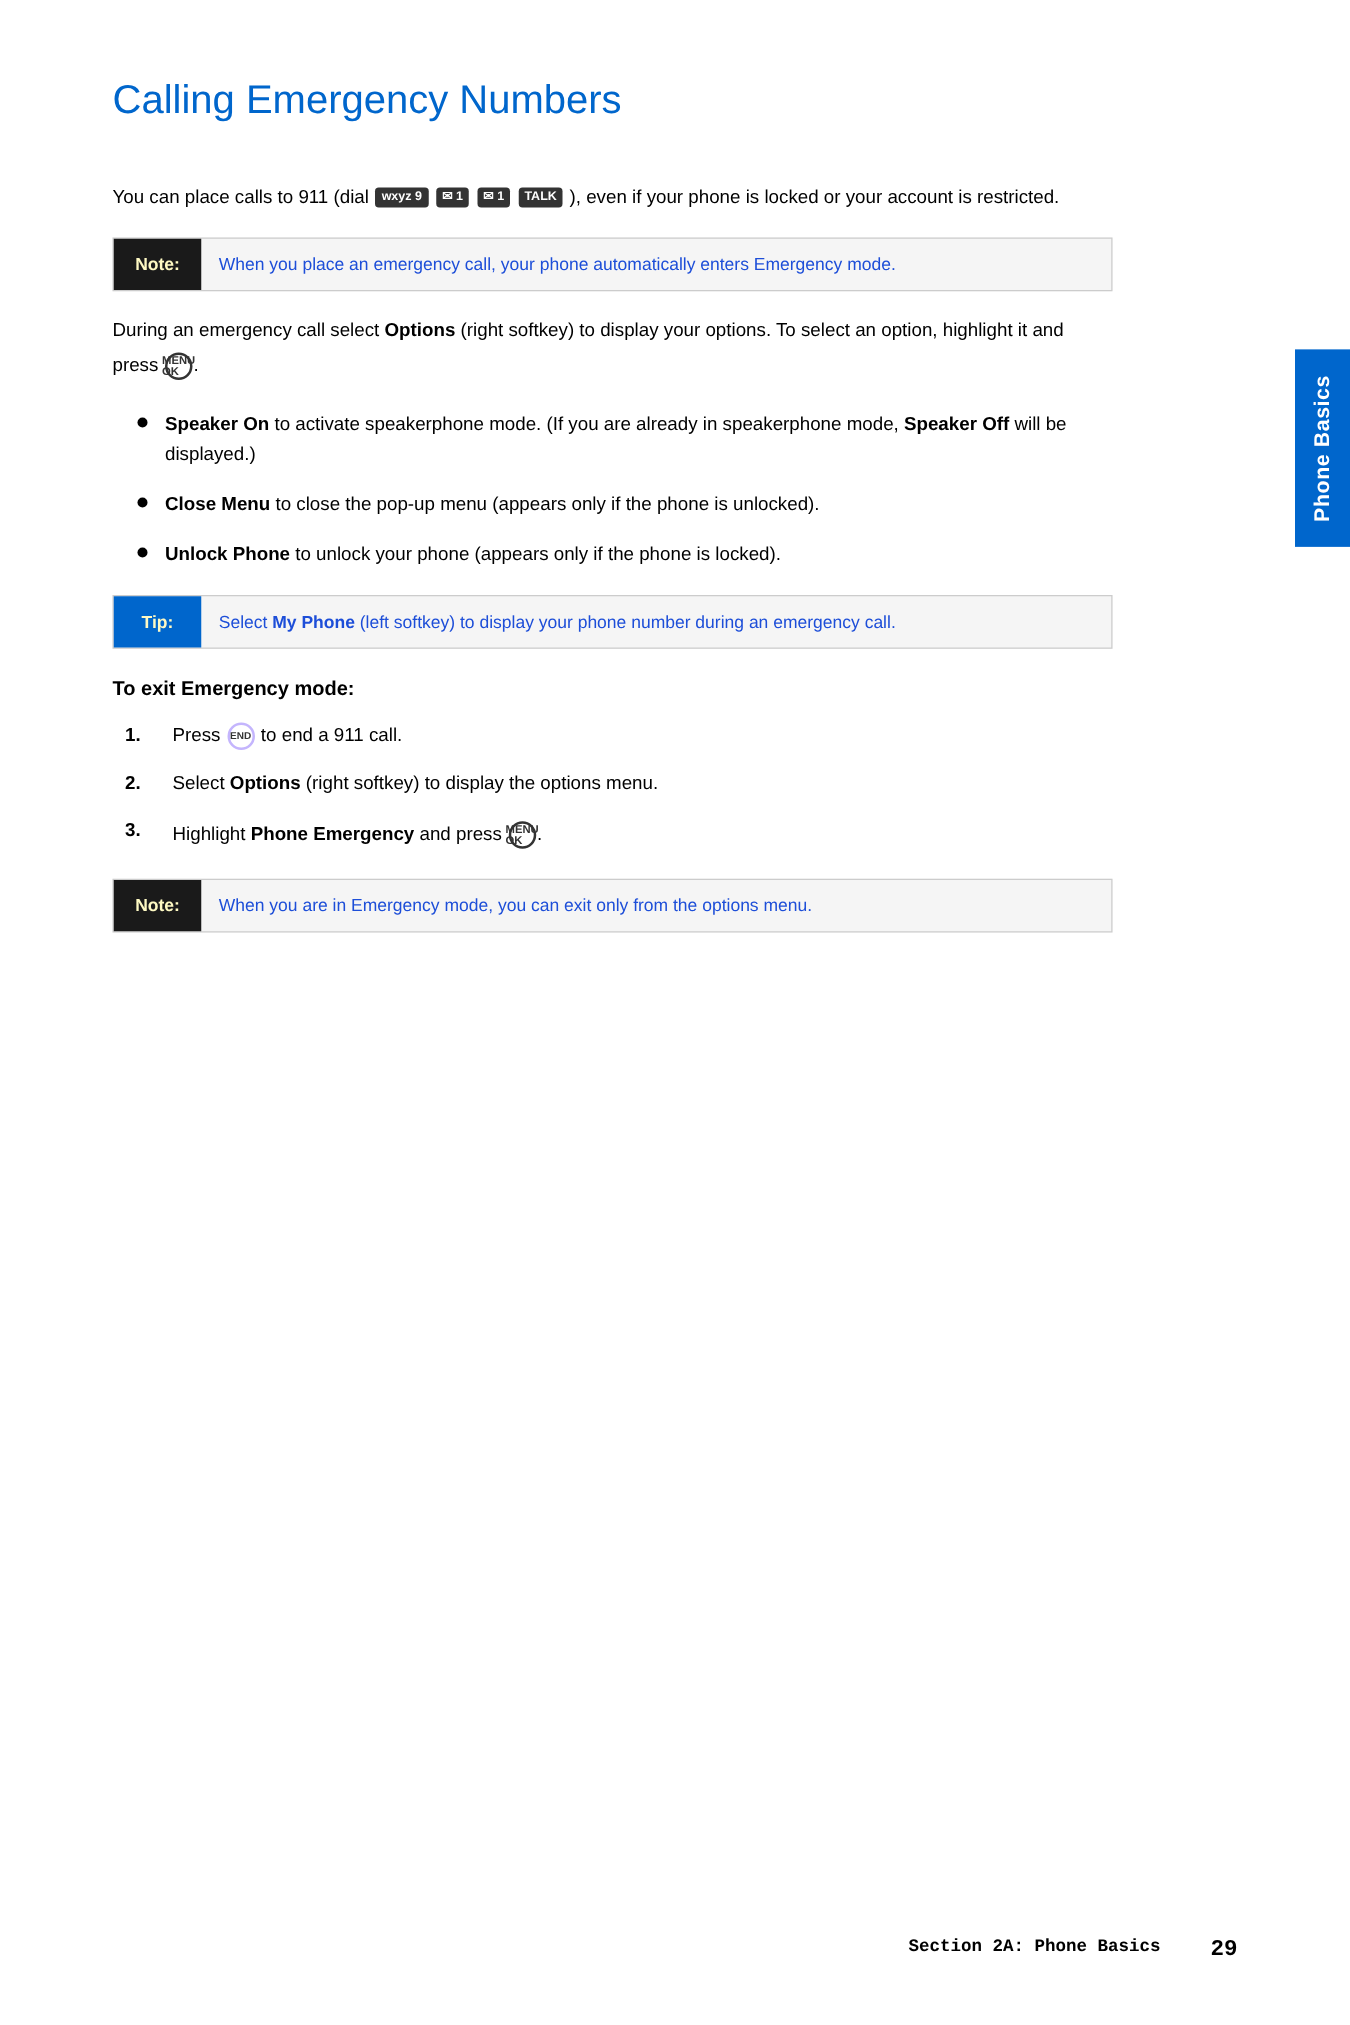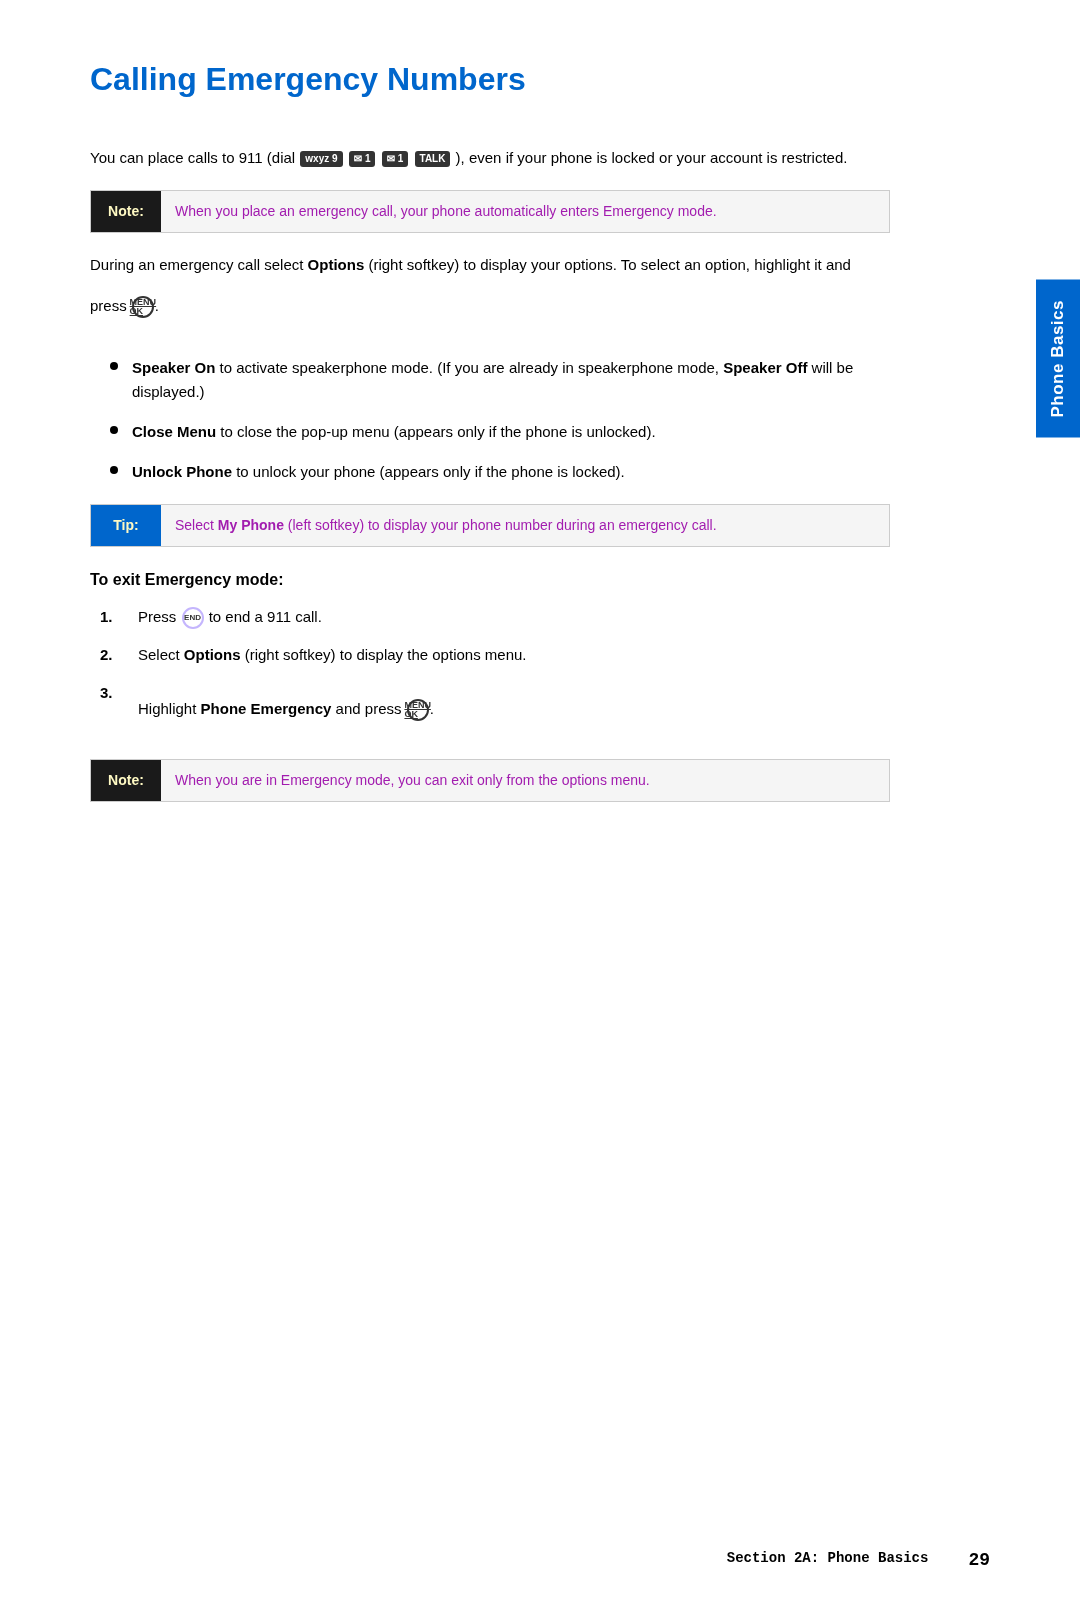--- a/index.html
+++ b/index.html
@@ -16,21 +16,21 @@
     }
 
     .page-content {
       padding: 60px 90px 80px 90px;
       max-width: 980px;
     }
 
     
     .page-title {
       font-size: 32px;
-      font-weight: bold;
+      font-weight: normal;
       color: #0066cc;
       margin-bottom: 30px;
       line-height: 1.2;
     }
 
     
     .intro-para {
       font-size: 15px;
       line-height: 1.6;
       margin-bottom: 20px;
@@ -82,21 +82,21 @@
     }
 
     .note-label.tip {
       background: #0066cc;
     }
 
     .note-content {
       padding: 10px 14px;
       font-size: 14px;
       line-height: 1.5;
-      color: #a21caf;
+      color: #1d4ed8;
     }
 
     
     .body-para {
       font-size: 15px;
       line-height: 1.65;
       margin: 20px 0;
       color: #000;
     }
 
@@ -211,23 +211,22 @@
       align-items: center;
       justify-content: center;
       width: 22px;
       height: 22px;
       border: 2px solid #333;
       border-radius: 50%;
       font-size: 9px;
       font-weight: bold;
       color: #333;
       vertical-align: middle;
-      margin: 18px 1px;
+      margin: 4px 1px;
       line-height: 1;
-      text-decoration: underline;
     }
 
     .end-key {
       display: inline-flex;
       align-items: center;
       justify-content: center;
       width: 22px;
       height: 22px;
       border: 2px solid #c4b5fd;
       border-radius: 50%;

